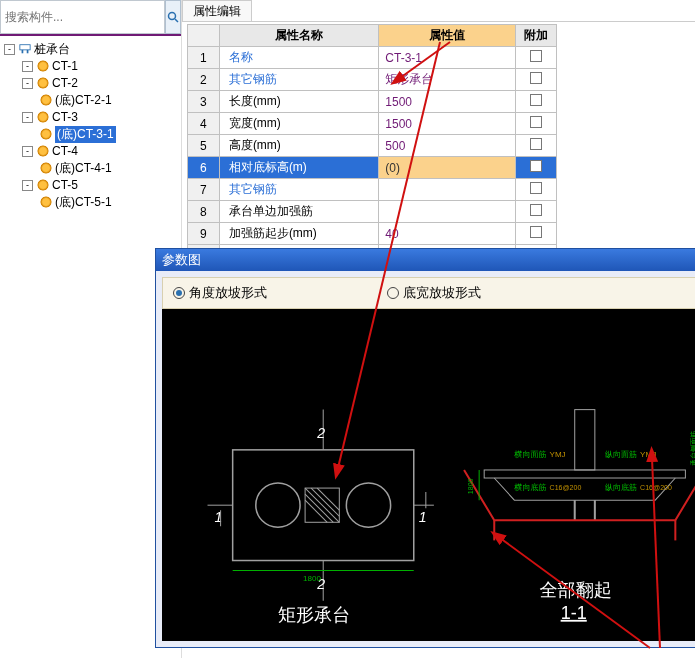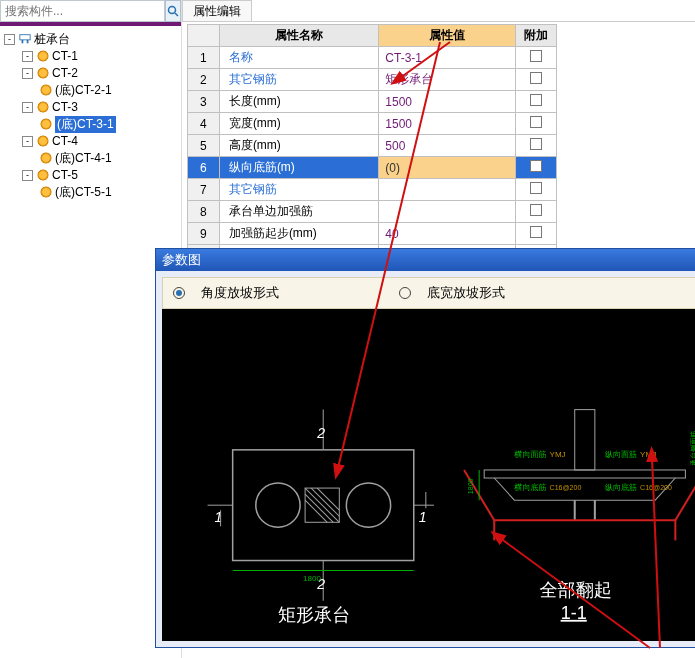--- a/index.html
+++ b/index.html
@@ -1,19 +1,19 @@
 <!DOCTYPE html>
 <html><head>
 <meta charset="utf-8">
 <style>
   * { box-sizing: border-box; margin: 0; padding: 0; font-family: "Microsoft YaHei", Arial, sans-serif; }
   body { width: 695px; height: 658px; background: #f0f0f0; font-size: 12px; position: relative; overflow: hidden;}
   
   .left-panel { position: absolute; left: 0; top: 0; width: 182px; height: 658px; background: #fff; border-right:1px solid #ddd;}
-  .search-bar { display:flex; border-bottom:4px solid #701a75; height:26px;}
+  .search-bar { display:flex; border-bottom:2px solid #701a75; height:36px;}
   .search-input { flex:1; border:1px solid #c0c8d0; padding:2px 4px; font-size:12px; }
   .search-btn { width:24px; background:#e8f0f8; border:1px solid #b0c0d0; display:flex;align-items:center;justify-content:center; cursor:pointer;}
   .tree { padding:4px 2px; }
   .tree-node { display:flex; align-items:center; height:16px; margin:1px 0; cursor:pointer; white-space:nowrap;}
   .tree-toggle { width:11px; height:11px; border:1px solid #888; display:flex;align-items:center;justify-content:center; font-size:9px; line-height:9px; margin-right:4px; background:#fff;}
   .tree-icon { width:12px;height:12px; margin-right:3px; display:inline-flex;align-items:center;justify-content:center;}
   .tree-root { padding-left:2px;}
   .tree-l1 { padding-left:20px;}
   .tree-l2 { padding-left:38px;}
   .tree-selected { background:#2b6fd6; color:#fff; padding:0 2px;}
@@ -33,21 +33,21 @@
   .prop-table .extra-col { width:36px; text-align:center;}
   .prop-link { color:#2b6fd6; text-decoration: none;}
   .row-selected td { background:#2b6fd6 !important; color:#fff !important;}
   .row-selected .val-col { background:#fbd28c !important; color:#333 !important;}
   .chk { display:inline-block; width:12px;height:12px; border:1px solid #777; background:#fff;}
 
   .param-window { position:absolute; left:155px; top:248px; width:598px; height:400px; background:#e8ecf8; border:1px solid #2050a0;}
   .param-header { background: linear-gradient(#3a7adf,#1f56b7); color:#fff; height:22px; display:flex; align-items:center; padding:0 6px; font-size:13px;}
   .param-close { margin-left:auto; width:20px;height:16px; background:#d04038; color:#fff; display:flex;align-items:center;justify-content:center; font-size:11px;cursor:pointer;}
   .param-radio-bar { background:#f8f4e8; border:1px solid #d8d0b0; margin:6px; padding:6px 10px; display:flex; gap:120px; font-size:13px;}
-  .radio-item { display:flex;align-items:center; gap:16px; cursor:pointer;text-align:right;}
+  .radio-item { display:flex;align-items:center; gap:4px; cursor:pointer;text-align:right;}
   .radio-dot { width:12px;height:12px;border-radius:50%; border:1px solid #444; display:flex;align-items:center;justify-content:center;}
   .radio-dot.on::after{content:"";width:6px;height:6px;border-radius:50%;background:#2a70b0;}
 
   .diagram-area { position:absolute; left:6px; right:6px; top:60px; bottom:6px; background:#000; overflow:hidden;}
   .diagram-svg { width:100%; height:100%; }
 
   .arrow-svg { position:absolute; left:0; top:0; width:695px; height:658px; pointer-events:none;}
 
   .gear-icon { width:12px;height:12px; background:radial-gradient(circle,#ffc040 40%,#d08000 60%,transparent 70%); border-radius:50%;}
 </style>
@@ -171,21 +171,21 @@
      <td class="extra-col"><span class="chk"></span></td>
         </tr>
         <tr>
           <td class="rownum">5</td>
      <td class="name-col">高度(mm)</td>
      <td class="val-col">500</td>
      <td class="extra-col"><span class="chk"></span></td>
         </tr>
         <tr class="row-selected">
           <td class="rownum">6</td>
-     <td class="name-col">纵向底筋(m)</td>
+     <td class="name-col">相对底标高(m)</td>
      <td class="val-col">(0)</td>
      <td class="extra-col"><span class="chk"></span></td>
         </tr>
         <tr>
           <td class="rownum">7</td>
      <td class="name-col"><a class="prop-link">其它钢筋</a></td>
      <td class="val-col"></td>
      <td class="extra-col"><span class="chk"></span></td>
         </tr>
         <tr>

